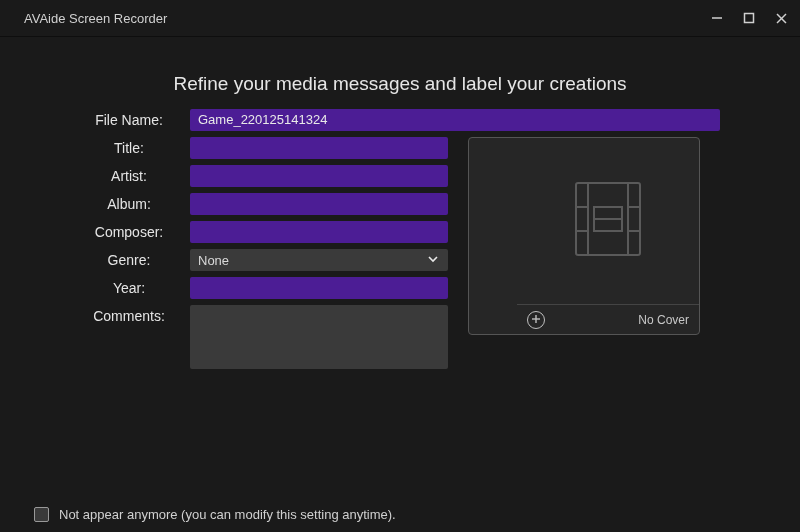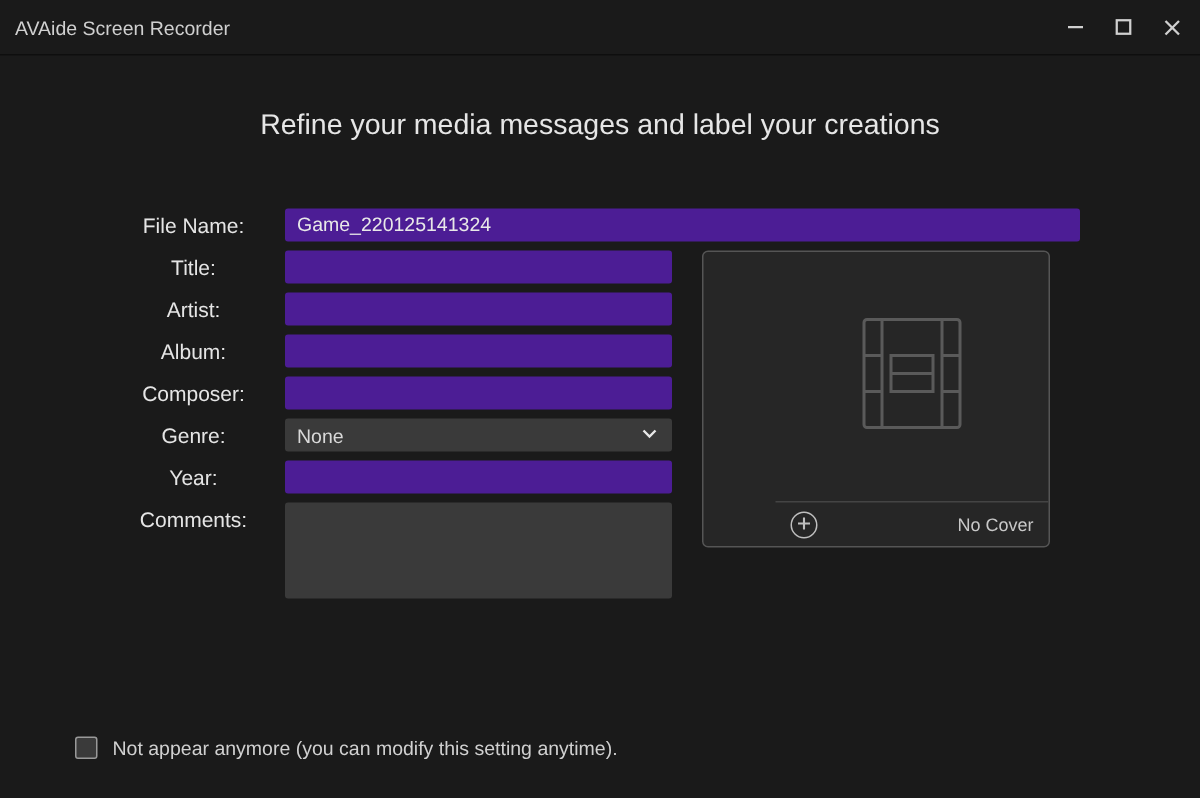--- a/index.html
+++ b/index.html
@@ -4,40 +4,40 @@
 <style>
   * { box-sizing: border-box; margin: 0; padding: 0; font-family: "Segoe UI", Arial, sans-serif; }
   html, body { width: 800px; height: 532px; background: #1a1a1a; color: #d9d9d9; overflow: hidden; }
 
   
   .titlebar {
     height: 36px;
     display: flex;
     align-items: center;
     justify-content: space-between;
-    padding: 0 10px 0 10px;
+    padding: 0 10px 0 24px;
     font-size: 13px;
     color: #d0d0d0;
   }
   .win-controls { display: flex; gap: 14px; align-items: center; }
   .win-btn { width: 18px; height: 18px; display:flex; align-items:center; justify-content:center; cursor:pointer; }
   .win-btn svg { display:block; }
 
   .divider { height:1px; background:#0e0e0e; }
 
   
   .main {
     padding: 36px 80px 0 80px;
   }
   .heading {
     text-align: center;
     font-size: 19px;
     font-weight: 400;
     color: #e6e6e6;
-    margin-bottom: 44px;
+    margin-bottom: 14px;
   }
 
   .form-area { display:flex; flex-direction:column; gap:6px; }
 
   .row {
     display:flex;
     align-items:flex-start;
     gap: 12px;
   }
   .label {
@@ -121,24 +121,24 @@
     display:flex; align-items:center; justify-content:center;
     cursor:pointer;
     color:#bfbfbf;
     font-size:13px;
     line-height:1;
   }
 
   
   .bottom {
     position:absolute;
-    left:16px; right:0; bottom:0;
+    left:0; right:0; bottom:0;
     height:58px;
     display:flex;
-    align-items:center;
+    align-items:flex-end;
     justify-content:space-between;
     padding: 0 28px 10px 34px;
   }
   .chk-wrap { display:flex; align-items:center; gap:10px; font-size:13px; color:#d0d0d0; }
   .chk {
     width:15px; height:15px; border:1px solid #999; background:#3a3a3a; border-radius:2px;
     cursor:pointer;
   }
   .btns { display:flex; gap:12px; }
   .btn {

